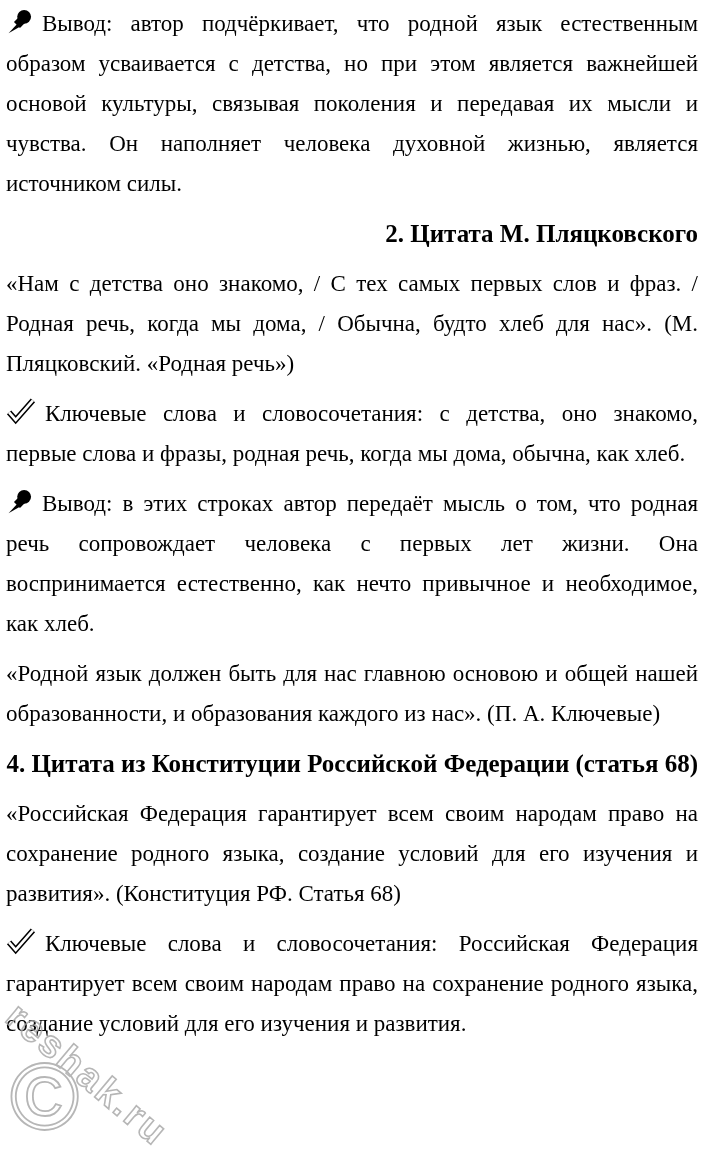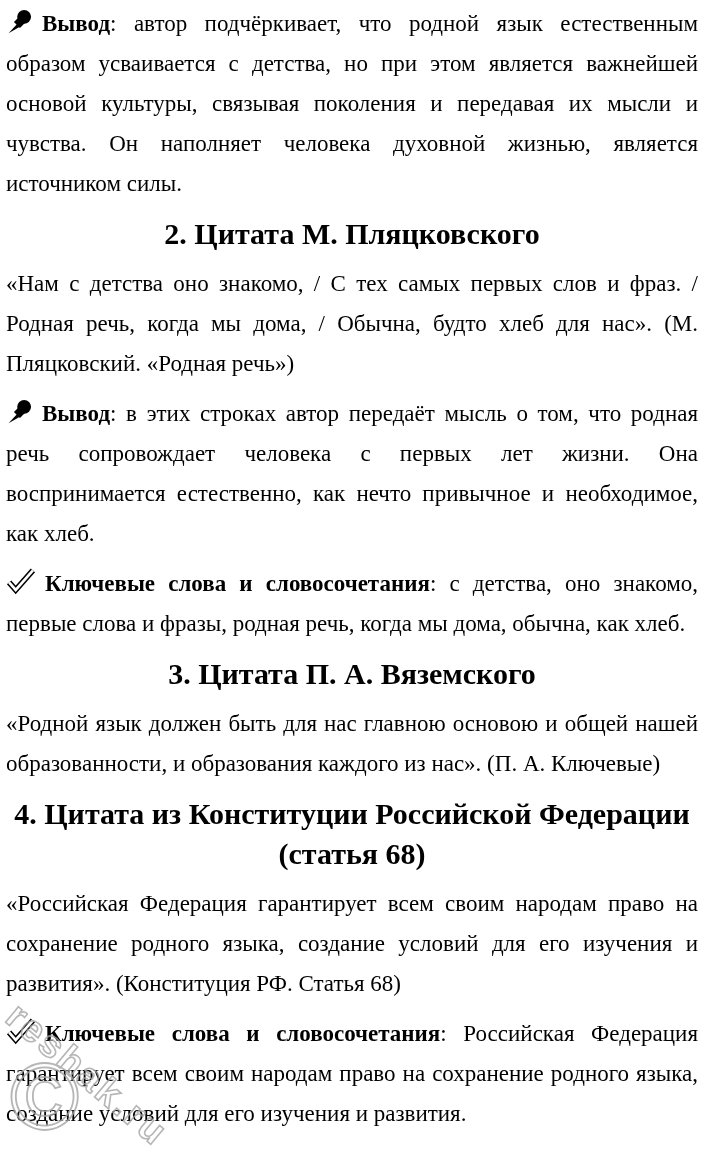--- a/index.html
+++ b/index.html
@@ -13,28 +13,28 @@
     font-family: "Liberation Serif", "DejaVu Serif", serif;
     font-size: 23px;
     line-height: 40px;
     position: relative;
     overflow: hidden;
   }
   .doc { text-align: justify; }
   p.para { margin: 0 0 10px 0; }
   p.para:last-child { margin-bottom: 0; }
   h2.heading {
-    font-size: 30px;
+    font-size: 25px;
     font-weight: bold;
     line-height: 40px;
     margin: 0 0 10px 0;
-    text-align: center;
+    text-align: right;
   }
   .quote { }
-  .lead-label { font-weight: bold; }
+  .lead-label { font-weight: normal; }
   .icon {
     display: inline-block;
     margin-right: 9px;
     vertical-align: -4px;
   }
   .icon svg { display: block; }
   
   .watermark {
     position: absolute;
     left: 0; top: 0;
@@ -77,35 +77,34 @@
           <rect x="11.5" y="11.5" width="10" height="10" transform="rotate(45 16.5 16.5)"></rect>
           <circle cx="21.5" cy="10.5" r="8.2"></circle>
         </svg></span><span class="lead-label">Вывод</span><span>:</span><span> автор подчёркивает, что родной язык естественным образом усваивается с детства, но при этом является важнейшей основой культуры, связывая поколения и передавая их мысли и чувства. Он наполняет человека духовной жизнью, является источником силы.</span>
   </p>
 
   <h2 class="heading">2. Цитата М. Пляцковского</h2>
 
   <p class="para quote">«Нам с детства оно знакомо, / С тех самых первых слов и фраз. / Родная речь, когда мы дома, / Обычна, будто хлеб для нас». (М. Пляцковский. «Родная речь»)</p>
 
   <p class="para">
+    <span class="icon"><svg width="30" height="27" viewBox="0 0 34 30">
+          <path d="M3.5 16 L11 24.5 L30.5 2.5" fill="none" stroke="#000000" stroke-width="6.5"></path>
+          <path d="M3.5 16 L11 24.5 L30.5 2.5" fill="none" stroke="#ffffff" stroke-width="3"></path>
+        </svg></span><span class="lead-label">Ключевые слова и словосочетания</span><span>:</span><span> с детства, оно знакомо, первые слова и фразы, родная речь, когда мы дома, обычна, как хлеб.</span>
+  </p>
+
+  <p class="para">
     <span class="icon"><svg width="27" height="27" viewBox="0 0 32 32" fill="#000000">
           <path d="M3 30 L14 18 L17.5 21.5 Z"></path>
           <rect x="11.5" y="11.5" width="10" height="10" transform="rotate(45 16.5 16.5)"></rect>
           <circle cx="21.5" cy="10.5" r="8.2"></circle>
         </svg></span><span class="lead-label">Вывод</span><span>:</span><span> в этих строках автор передаёт мысль о том, что родная речь сопровождает человека с первых лет жизни. Она воспринимается естественно, как нечто привычное и необходимое, как хлеб.</span>
   </p>
 
-  <p class="para">
-    <span class="icon"><svg width="30" height="27" viewBox="0 0 34 30">
-          <path d="M3.5 16 L11 24.5 L30.5 2.5" fill="none" stroke="#000000" stroke-width="6.5"></path>
-          <path d="M3.5 16 L11 24.5 L30.5 2.5" fill="none" stroke="#ffffff" stroke-width="3"></path>
-        </svg></span><span class="lead-label">Ключевые слова и словосочетания</span><span>:</span><span> с детства, оно знакомо, первые слова и фразы, родная речь, когда мы дома, обычна, как хлеб.</span>
-  </p>
-
-  <h2 class="heading">3. Цитата П. А. Вяземского</h2>
 
   <p class="para quote">«Родной язык должен быть для нас главною основою и общей нашей образованности, и образования каждого из нас». (П. А. Ключевые)</p>
 
 
 
   <h2 class="heading">4. Цитата из Конституции Российской Федерации (статья 68)</h2>
 
   <p class="para quote">«Российская Федерация гарантирует всем своим народам право на сохранение родного языка, создание условий для его изучения и развития». (Конституция РФ. Статья 68)</p>
 
   <p class="para">

